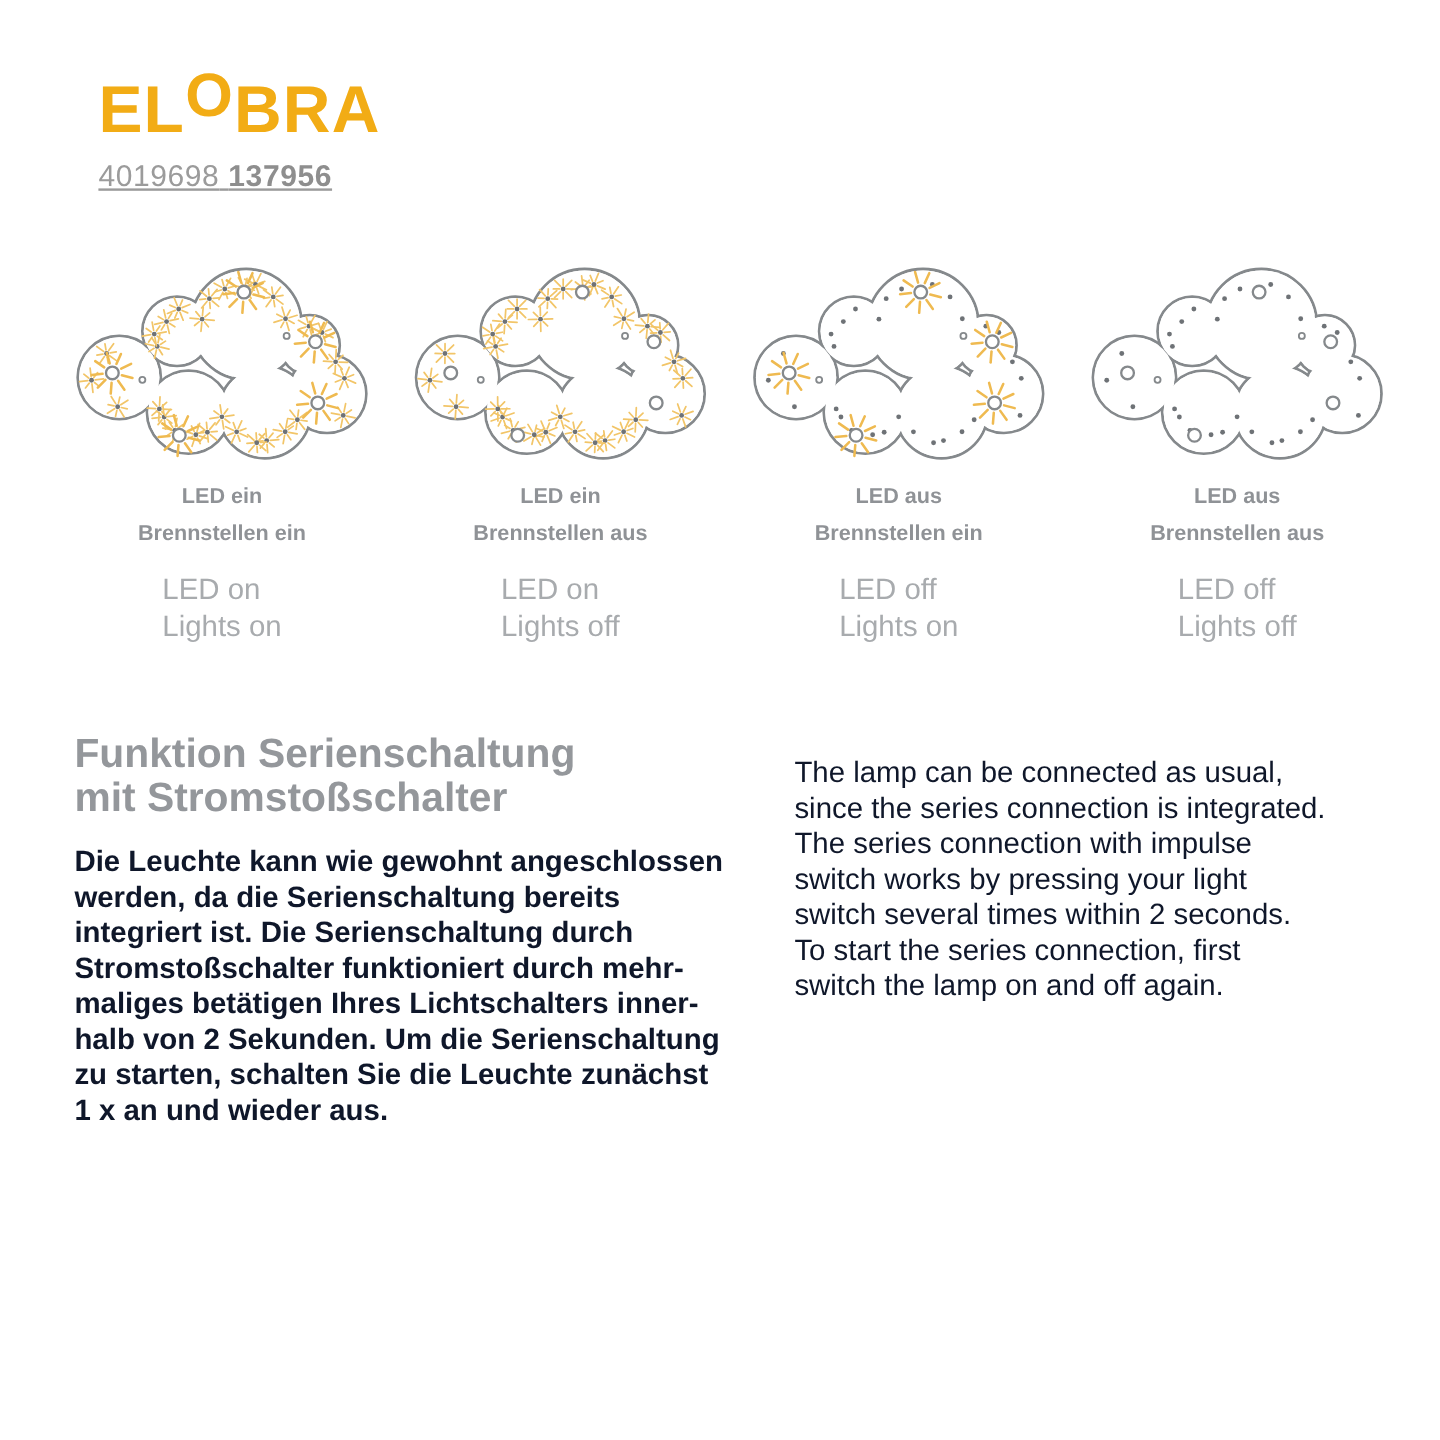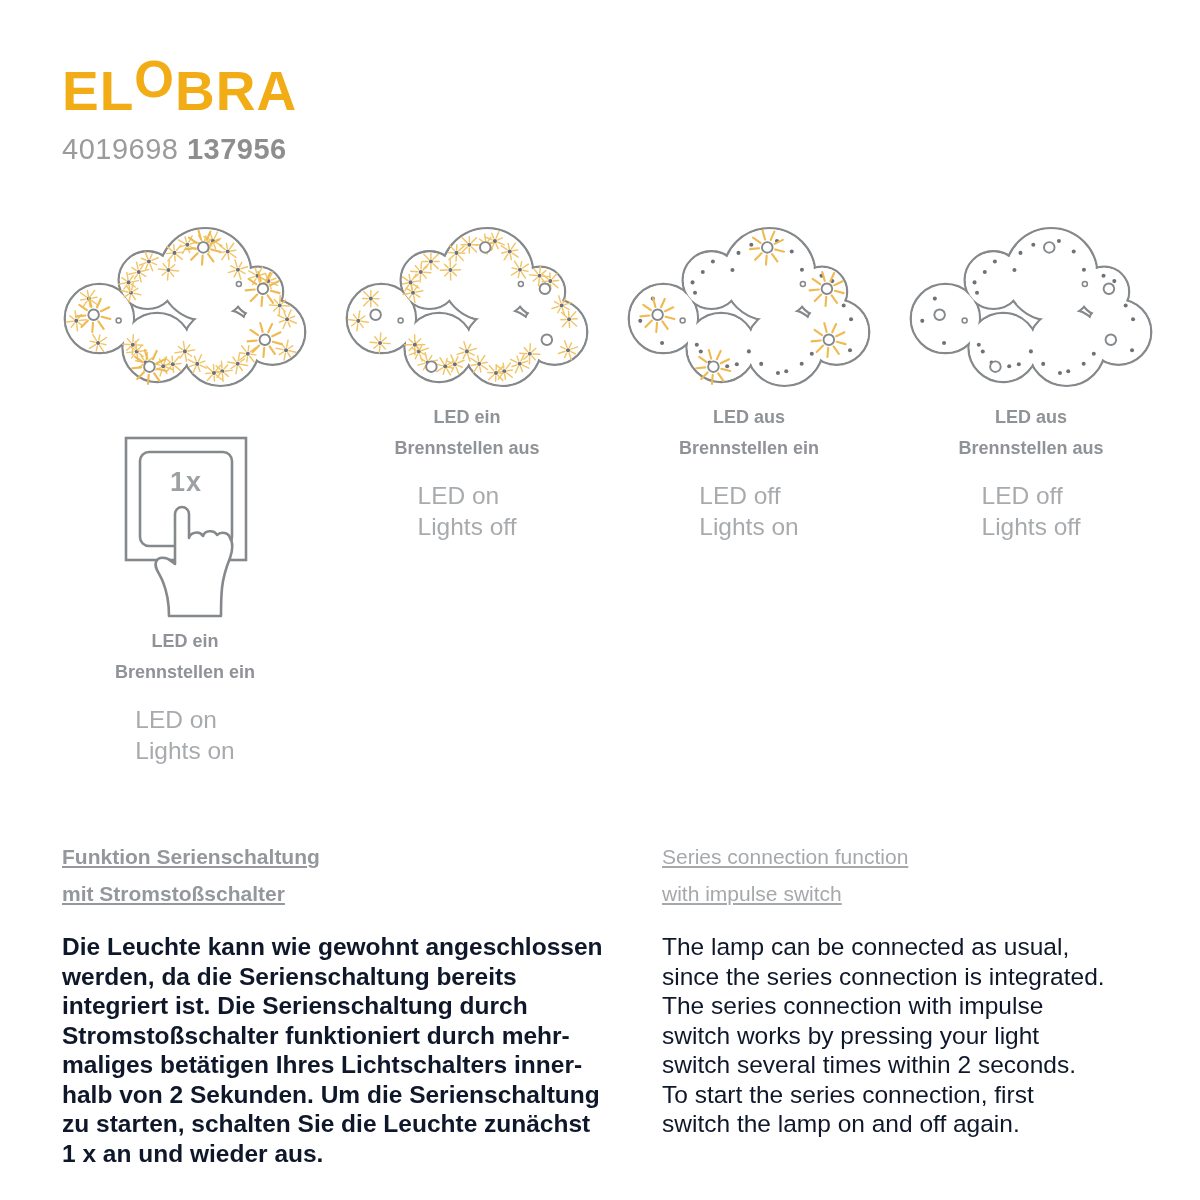--- a/index.html
+++ b/index.html
@@ -1,36 +1,36 @@
 <!DOCTYPE html>
 <html><head>
 <meta charset="utf-8">
 <style>
   html,body{margin:0;padding:0;background:#ffffff;}
   .page{
     position:relative;width:1200px;height:1200px;overflow:hidden;background:#ffffff;
     font-family:"Liberation Sans",sans-serif;
   }
   
-  .header{padding:64px 0 0 62px;}
+  .header{padding:64px 0 0 82px;}
   .logo{font-size:55px;font-weight:bold;letter-spacing:1px;line-height:1;}
   .logo .o-raised{display:inline-block;transform:translateY(-13px);font-size:51px;}
-  .prodnum{margin-top:14px;font-size:29px;color:#9B9B9B;letter-spacing:.5px;}
+  .prodnum{margin-top:14px;font-size:25px;color:#9B9B9B;letter-spacing:.5px;text-decoration:underline;}
   .prodnum .bold{font-weight:bold;color:#8E8E8E;}
   
   .columns{display:grid;grid-template-columns:repeat(4,282px);padding-left:44px;margin-top:54px;}
   .col{display:flex;flex-direction:column;align-items:center;}
   .cloud{width:252px;height:176px;}
   .cloud svg,.switch svg{display:block;width:100%;height:100%;}
   .switch{width:160px;height:192px;margin-top:32px;}
   .lbl-de{margin-top:6px;text-align:center;font-size:18px;font-weight:bold;color:#8F9296;line-height:31px;white-space:pre-line;}
   .lbl-en{margin-top:16px;font-size:24.5px;color:#A8ABAE;line-height:31px;white-space:pre-line;}
   
   .sections{display:grid;grid-template-columns:600px auto;padding:0 50px 0 62px;margin-top:72px;}
-  .sec .h{font-size:21px;line-height:37px;white-space:pre-line;text-decoration:underline;}
+  .sec .h{font-size:34px;line-height:37px;white-space:pre-line;}
   .sec .b{margin-top:20px;font-size:24.5px;line-height:29.5px;white-space:pre-line;}
   .sec-de .h{font-weight:bold;color:#94979B;}
   .sec-de .b{font-weight:bold;color:#0f172a;}
   .sec-en .h{font-weight:normal;color:#A6A9AC;}
   .sec-en .b{color:#0f172a;}
 </style>
 </head>
 <body>
 
 <div class="page">
@@ -448,28 +448,20 @@
               <line x1="97.55889439765957" y1="144.28091516652995" x2="101.53648225386733" y2="135.65370270559285" stroke="#EFBA50" stroke-width="2.2" stroke-linecap="round"></line>
               <line x1="101.6880033660482" y1="148.3744511803547" x2="110.28047771633737" y2="144.322367205457" stroke="#EFBA50" stroke-width="2.2" stroke-linecap="round"></line>
               <line x1="102.21981011682288" y1="154.16442178037835" x2="111.40665671797787" y2="156.5834814172718" stroke="#EFBA50" stroke-width="2.2" stroke-linecap="round"></line>
               <line x1="98.90547636092245" y1="158.94163537449433" x2="104.38806758783578" y2="166.6999337342233" stroke="#EFBA50" stroke-width="2.2" stroke-linecap="round"></line>
               <line x1="93.29581569744941" y1="160.47078062920068" x2="92.50878618283406" y2="169.93812368536612" stroke="#EFBA50" stroke-width="2.2" stroke-linecap="round"></line>
               <line x1="88.01565069527658" y1="158.0363534852638" x2="81.3272602958798" y2="164.782866204088" stroke="#EFBA50" stroke-width="2.2" stroke-linecap="round"></line>
             </g>
             <circle cx="94" cy="152" r="5.5" fill="#fff" stroke="#85898C" stroke-width="2"></circle>
             <circle cx="187" cy="66" r="2.6" fill="#fff" stroke="#85898C" stroke-width="1.6"></circle>
             <circle cx="62" cy="104" r="2.6" fill="#fff" stroke="#85898C" stroke-width="1.6"></circle>
-          </svg>
-        </div>
-      <div class="switch">
-          <svg viewBox="0 0 160 192">
-            <rect x="21" y="10" width="120" height="122" fill="#fff" stroke="#85898C" stroke-width="2.6"></rect>
-            <rect x="35" y="24" width="92" height="94" rx="9" fill="#fff" stroke="#85898C" stroke-width="2.6"></rect>
-            <text x="81" y="63" text-anchor="middle" fill="#9EA1A4" font-size="27" font-weight="bold" letter-spacing="1">1x</text>
-            <path d="M 70,136 L 70,86 A 7,7 0 0 1 84,86 L 84,110 A 7.5,6.5 0 0 1 98,108 A 7.5,6.5 0 0 1 112,107 A 7.5,6.5 0 0 1 125,110 C 128,114 128,122 125,130 C 121,140 118,150 117,160 C 116,170 116,180 116,188 L 64,188 C 64,176 62,164 58,154 C 54,144 49,140 51,134 C 53,128 62,129 66,133 Z" fill="#fff" stroke="#85898C" stroke-width="2.6" stroke-linejoin="round"></path>
           </svg>
         </div>
       <div class="lbl-de">LED ein
 Brennstellen ein</div>
       <div class="lbl-en">LED on
 Lights on</div>
     </div>
     <div class="col">
       <div class="cloud">
           <svg viewBox="0 0 262 182">
@@ -1017,22 +1009,20 @@
       <div class="b">Die Leuchte kann wie gewohnt angeschlossen
 werden, da die Serienschaltung bereits
 integriert ist. Die Serienschaltung durch
 Stromstoßschalter funktioniert durch mehr-
 maliges betätigen Ihres Lichtschalters inner-
 halb von 2 Sekunden. Um die Serienschaltung
 zu starten, schalten Sie die Leuchte zunächst
 1 x an und wieder aus.</div>
     </div>
     <div class="sec sec-en">
-      <div class="h">Series connection function
-with impulse switch</div>
       <div class="b">The lamp can be connected as usual,
 since the series connection is integrated.
 The series connection with impulse
 switch works by pressing your light
 switch several times within 2 seconds.
 To start the series connection, first
 switch the lamp on and off again.</div>
     </div>
   </div>
 

